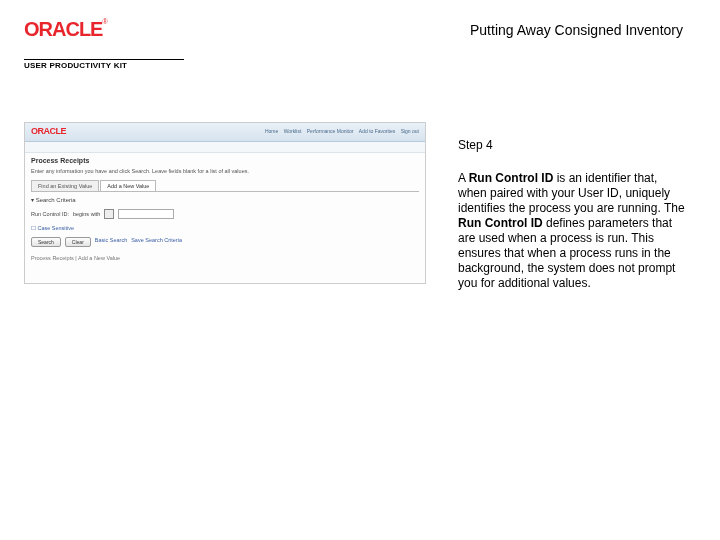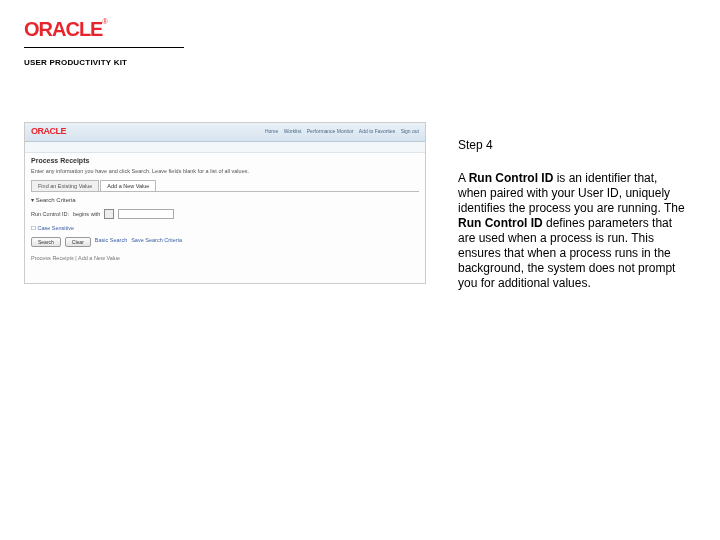--- a/index.html
+++ b/index.html
@@ -34,23 +34,23 @@
   .tm {
     font-size: 7px;
     vertical-align: top;
     color: #e8252d;
     font-weight: normal;
   }
   .kit-line {
     font-size: 8px;
     font-weight: bold;
     color: #000;
-    margin-top: 6px;
+    margin-top: 18px;
     border-top: 1px solid #000;
-    padding-top: 10px;
+    padding-top: 1px;
     letter-spacing: 0.2px;
   }
   .slide-title {
     position: absolute;
     top: 22px;
     left: 470px;
     font-size: 14px;
     color: #000;
   }
   .screenshot {
@@ -194,20 +194,21 @@
 
 <div class="slide">
 
   <div class="logo-area">
     <div class="oracle-logo">
       <span>ORACLE</span><span class="tm">®</span>
     </div>
     <div class="kit-line">USER PRODUCTIVITY KIT</div>
   </div>
 
+  <div class="slide-title">Putting Away Consigned Inventory</div>
 
   <div class="screenshot">
     <div class="ss-topbar">
       <div class="ss-logo">ORACLE</div>
       <div class="ss-nav">
         <span>Home</span>
         <span>Worklist</span>
         <span>Performance Monitor</span>
         <span>Add to Favorites</span>
         <span>Sign out</span>

